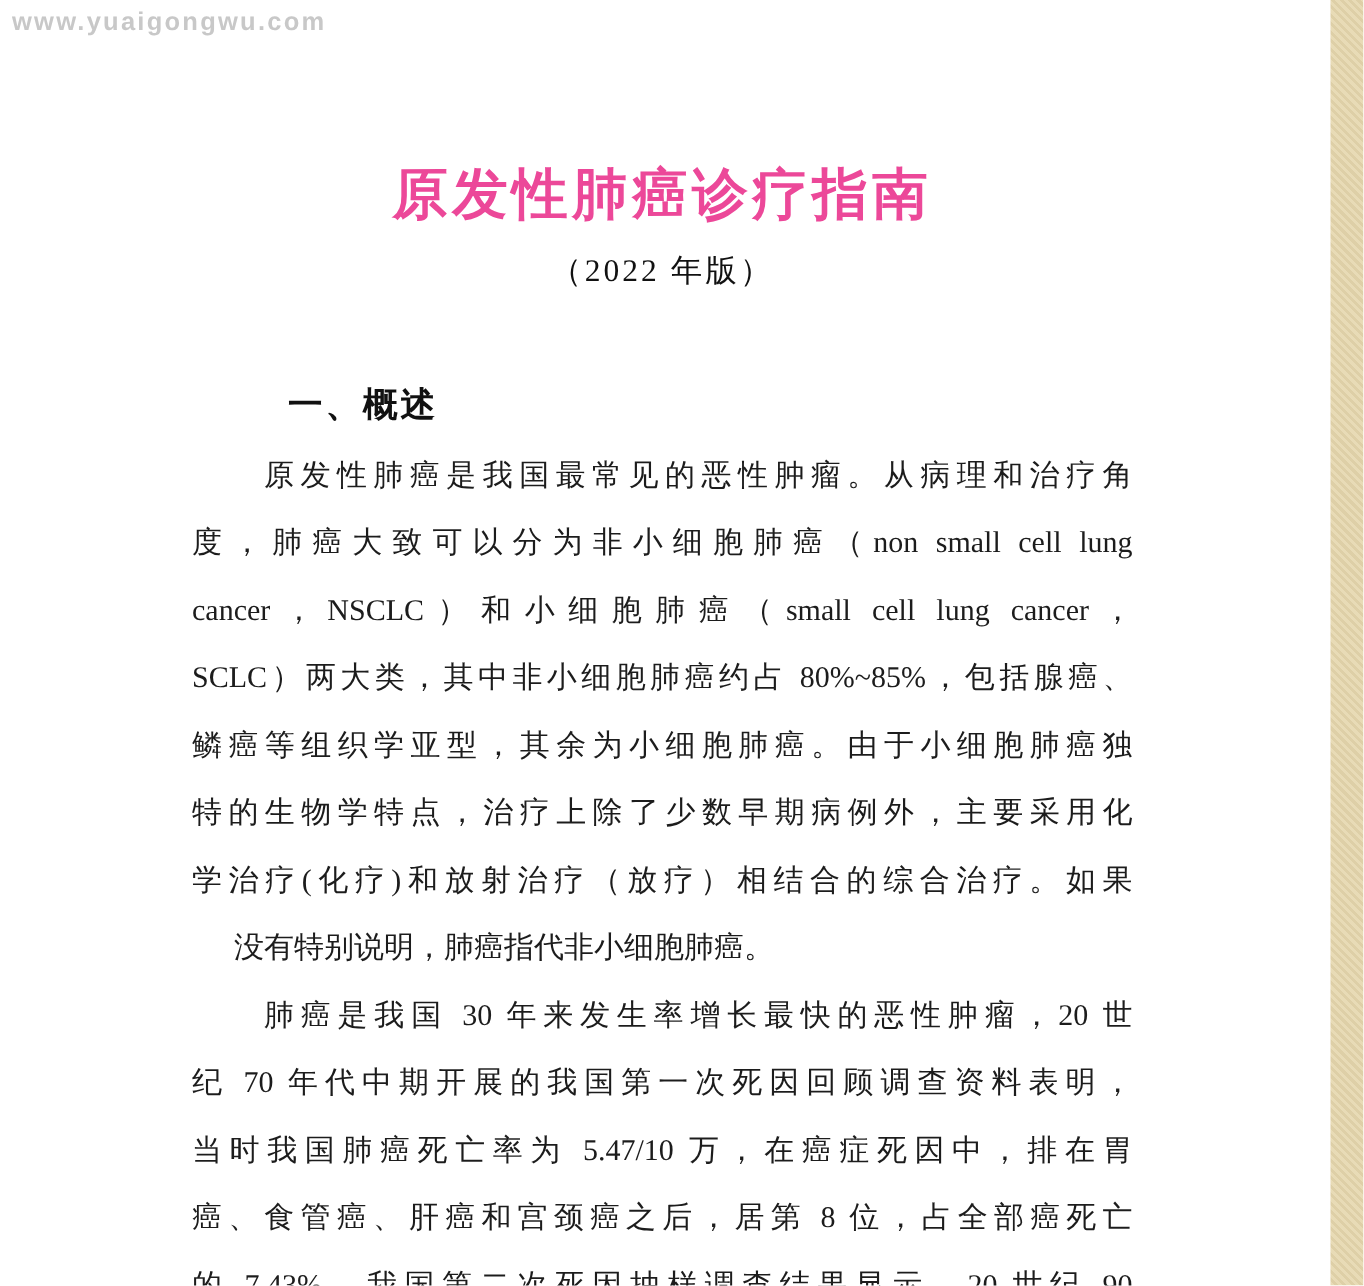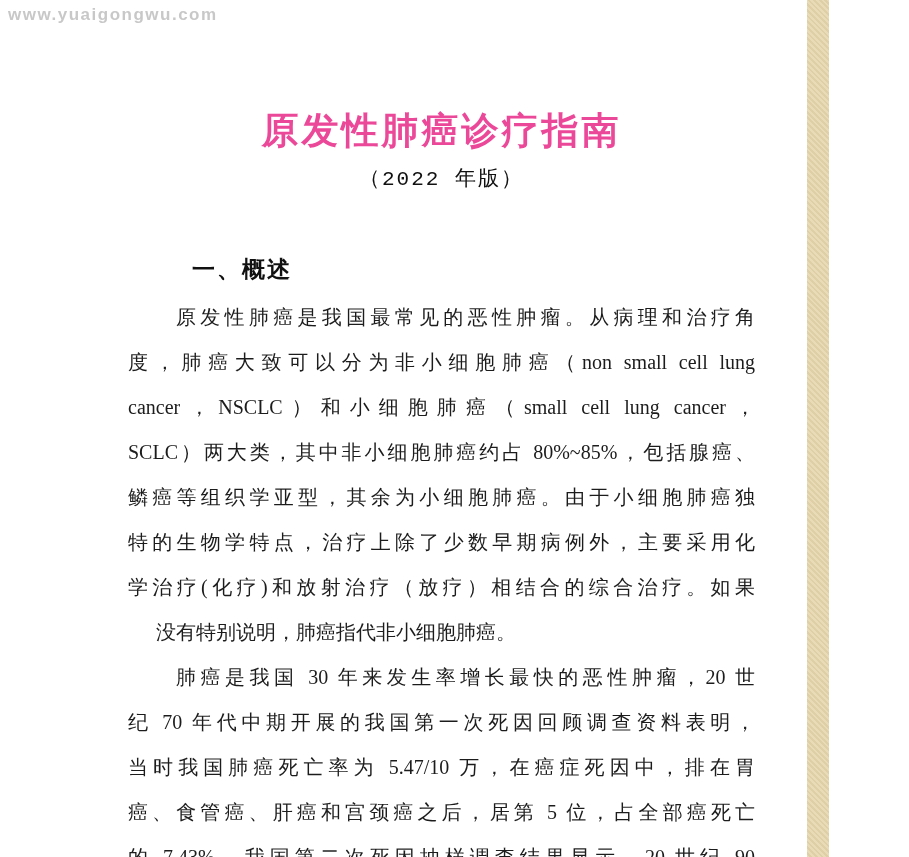--- a/index.html
+++ b/index.html
@@ -4,21 +4,21 @@
 <style>
   * { margin: 0; padding: 0; box-sizing: border-box; }
   html, body { width: 909px; height: 857px; }
   body {
     font-family: "Liberation Serif", "DejaVu Serif", serif;
     background: #ffffff;
     overflow: hidden;
   }
   .page {
     position: relative;
-    width: 829px;
+    width: 909px;
     height: 857px;
     background: #ffffff;
     overflow: hidden;
   }
   .edge-strip {
     position: absolute;
     top: 0;
     right: 0;
     width: 22px;
     height: 857px;
@@ -55,21 +55,20 @@
     position: absolute;
     top: 162px;
     left: 128px;
     width: 627px;
     height: 36px;
     line-height: 36px;
     text-align: center;
     font-size: 21px;
     color: #111111;
     letter-spacing: 2px;
-    font-family: Liberation Mono, monospace;
   }
   .section-heading {
     position: absolute;
     top: 253px;
     left: 176px;
     height: 32px;
     line-height: 32px;
     font-family: "Liberation Sans", "DejaVu Sans", sans-serif;
     font-weight: bold;
     font-size: 23px;
@@ -114,19 +113,19 @@
     <div class="line">度，肺癌大致可以分为非小细胞肺癌（non small cell lung</div>
     <div class="line">cancer，NSCLC）和小细胞肺癌（small cell lung cancer，</div>
     <div class="line">SCLC）两大类，其中非小细胞肺癌约占 80%~85%，包括腺癌、</div>
     <div class="line">鳞癌等组织学亚型，其余为小细胞肺癌。由于小细胞肺癌独</div>
     <div class="line">特的生物学特点，治疗上除了少数早期病例外，主要采用化</div>
     <div class="line">学治疗(化疗)和放射治疗（放疗）相结合的综合治疗。如果</div>
     <div class="line para-end">没有特别说明，肺癌指代非小细胞肺癌。</div>
     <div class="line indent">肺癌是我国 30 年来发生率增长最快的恶性肿瘤，20 世</div>
     <div class="line">纪 70 年代中期开展的我国第一次死因回顾调查资料表明，</div>
     <div class="line">当时我国肺癌死亡率为 5.47/10 万，在癌症死因中，排在胃</div>
-    <div class="line">癌、食管癌、肝癌和宫颈癌之后，居第 5 位，占全部癌死亡</div>
+    <div class="line">癌、食管癌、肝癌和宫颈癌之后，居第 8 位，占全部癌死亡</div>
     <div class="line">的 7.43%，我国第二次死因抽样调查结果显示，20 世纪 90</div>
   </div>
 
   <div class="edge-strip"></div>
 
 </div>
 
 </body></html>

